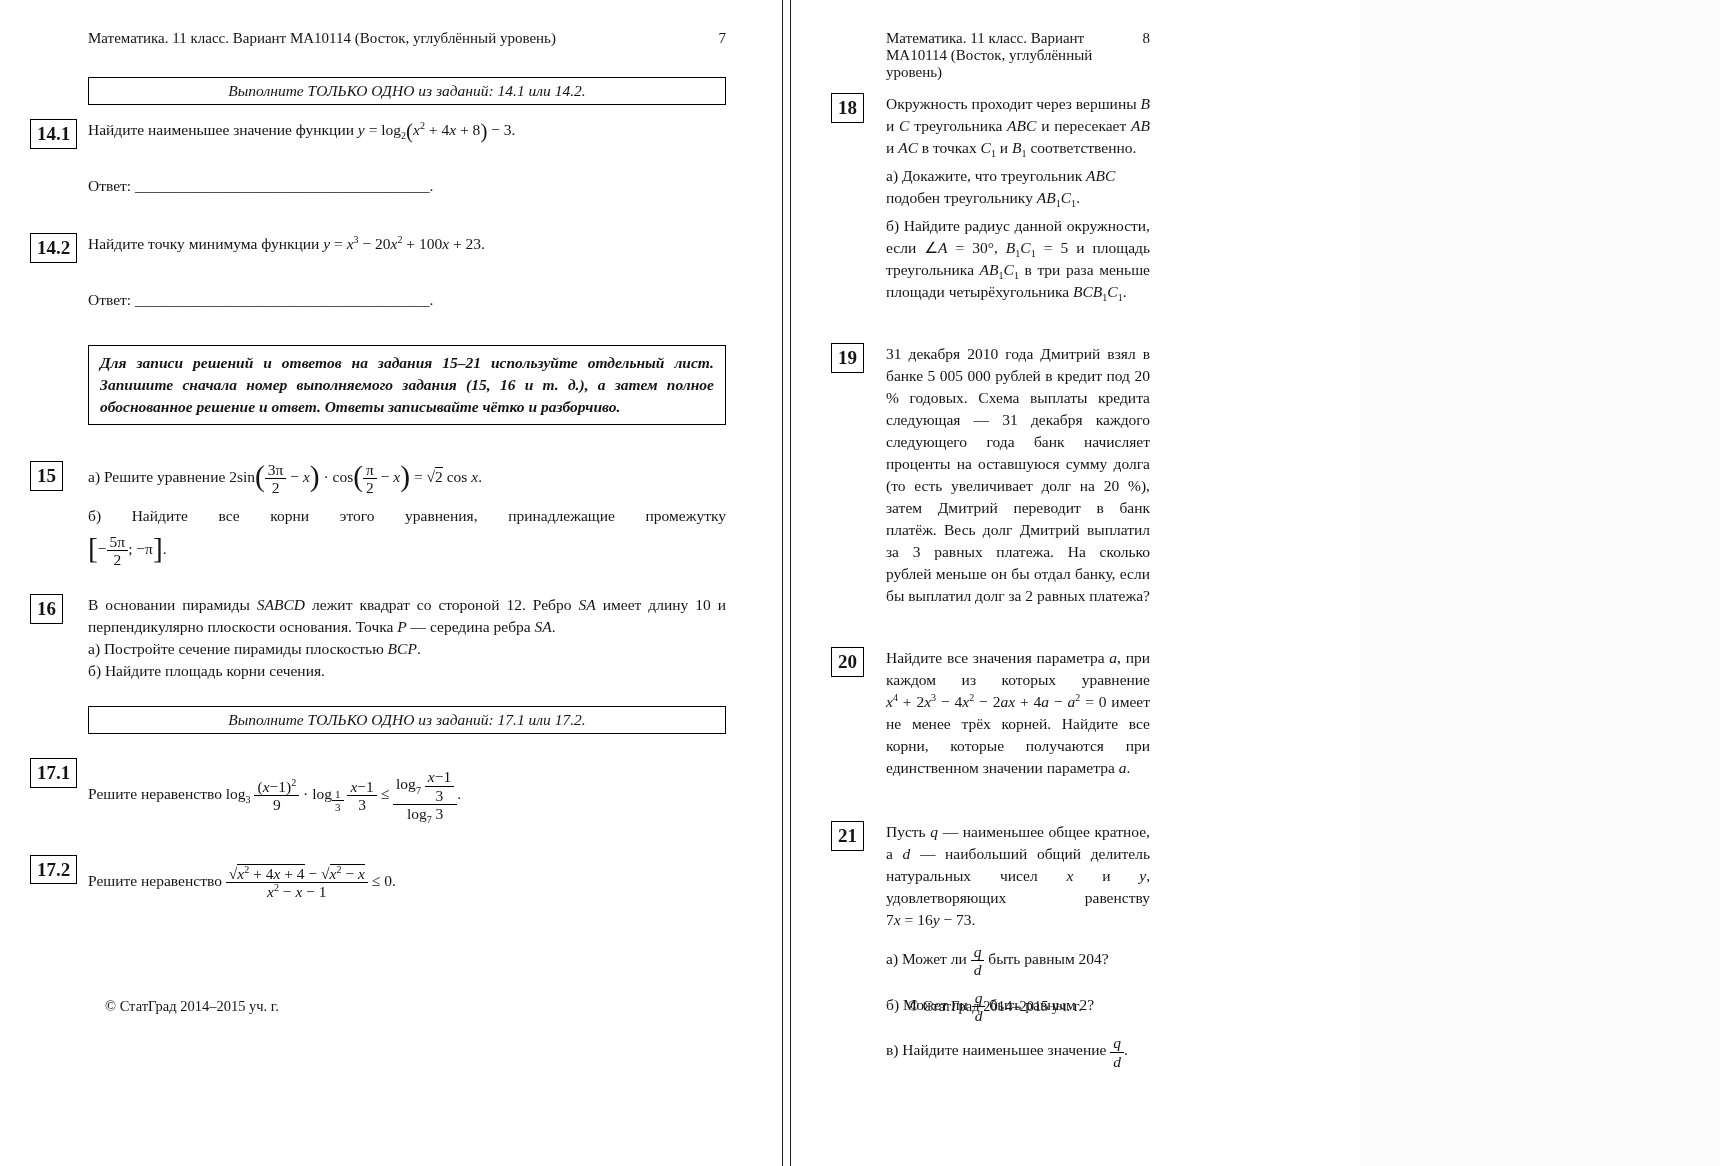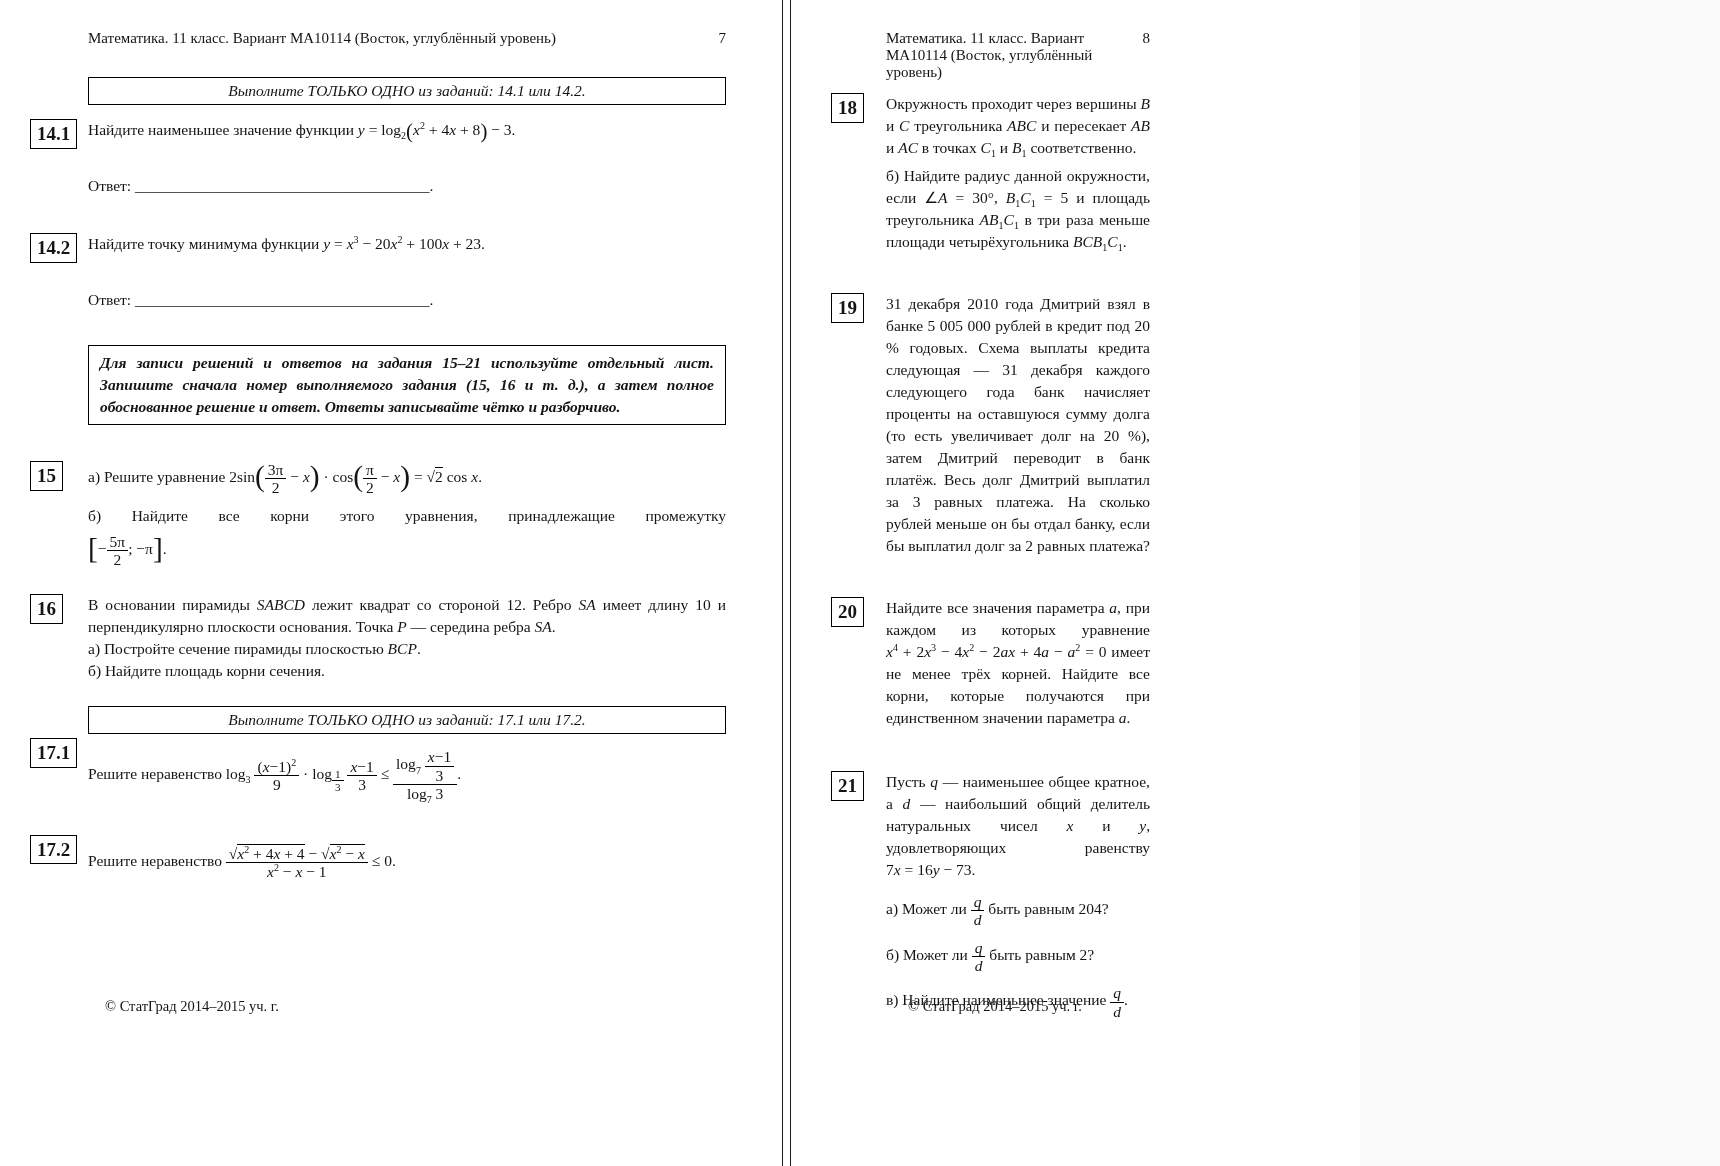--- a/index.html
+++ b/index.html
@@ -53,21 +53,21 @@
   .page-right .pg-footer{left:117px}
 
   
   .g-choice14{margin-top:30px}
   .g-t141{margin-top:14px}
   .g-t142{margin-top:36px}
   .g-note{margin-top:34px}
   .g-t15{margin-top:36px}
   .g-t16{margin-top:26px}
   .g-choice17{margin-top:24px}
-  .g-t171{margin-top:4px}
+  .g-t171{margin-top:24px}
   .g-t172{margin-top:32px}
   .g-t18{margin-top:12px}
   .g-t19{margin-top:40px}
   .g-t20{margin-top:40px}
   .g-t21{margin-top:42px}
 </style>
 </head>
 <body>
 
 <div class="spread">
@@ -154,20 +154,21 @@
       <span>Математика. 11 класс. Вариант МА10114 (Восток, углублённый уровень)</span>
       <span>8</span>
     </div>
 
     <div class="task g-t18">
       <div class="numcol">
         <span class="numbox">18</span>
       </div>
       <div class="tbody">
         <p class="tpar just">Окружность проходит через вершины <i>B</i> и <i>C</i> треугольника <i>ABC</i> и пересекает <i>AB</i> и <i>AC</i> в точках <i>C</i><sub>1</sub> и <i>B</i><sub>1</sub> соответственно.</p>
+        <p class="tpar mt6">а) Докажите, что треугольник <i>ABC</i> подобен треугольнику <i>AB</i><sub>1</sub><i>C</i><sub>1</sub>.</p>
         <p class="tpar just mt6">б) Найдите радиус данной окружности, если <span class="m">∠<i>A</i> = 30°</span>, <span class="m"><i>B</i><sub>1</sub><i>C</i><sub>1</sub> = 5</span> и площадь треугольника <i>AB</i><sub>1</sub><i>C</i><sub>1</sub> в три раза меньше площади четырёхугольника <i>BCB</i><sub>1</sub><i>C</i><sub>1</sub>.</p>
       </div>
     </div>
 
     <div class="task g-t19">
       <div class="numcol">
         <span class="numbox">19</span>
       </div>
       <div class="tbody">
         <p class="tpar just">31 декабря 2010 года Дмитрий взял в банке 5 005 000 рублей в кредит под 20 % годовых. Схема выплаты кредита следующая — 31 декабря каждого следующего года банк начисляет проценты на оставшуюся сумму долга (то есть увеличивает долг на 20 %), затем Дмитрий переводит в банк платёж. Весь долг Дмитрий выплатил за 3 равных платежа. На сколько рублей меньше он бы отдал банку, если бы выплатил долг за 2 равных платежа?</p>

